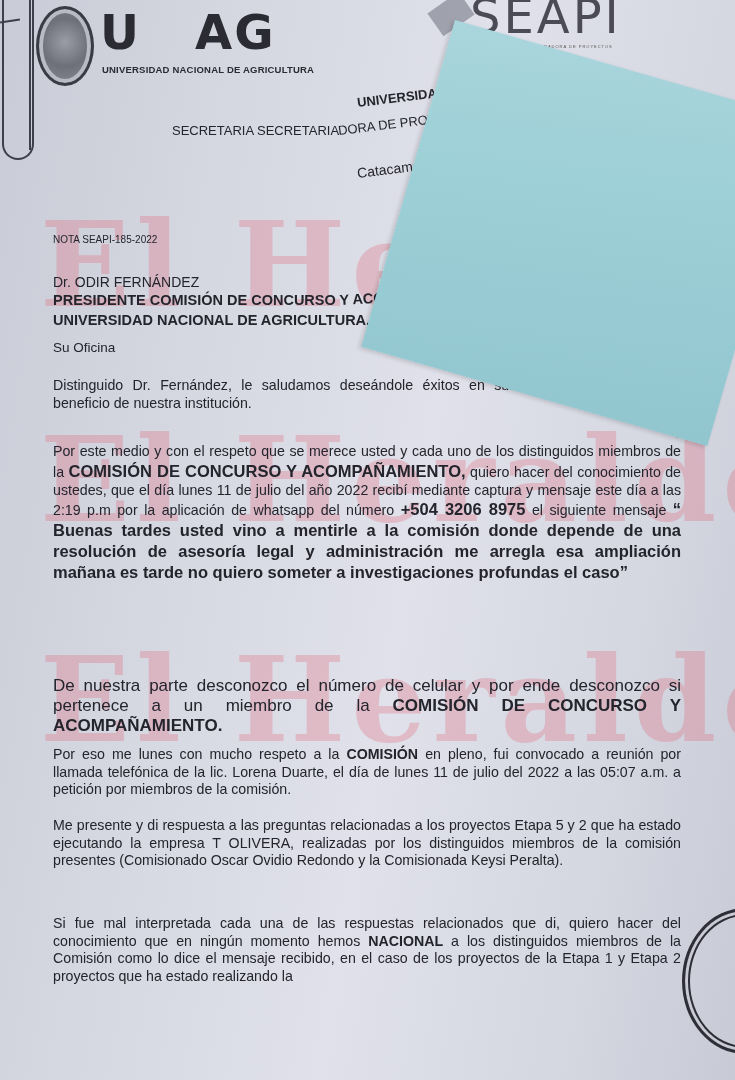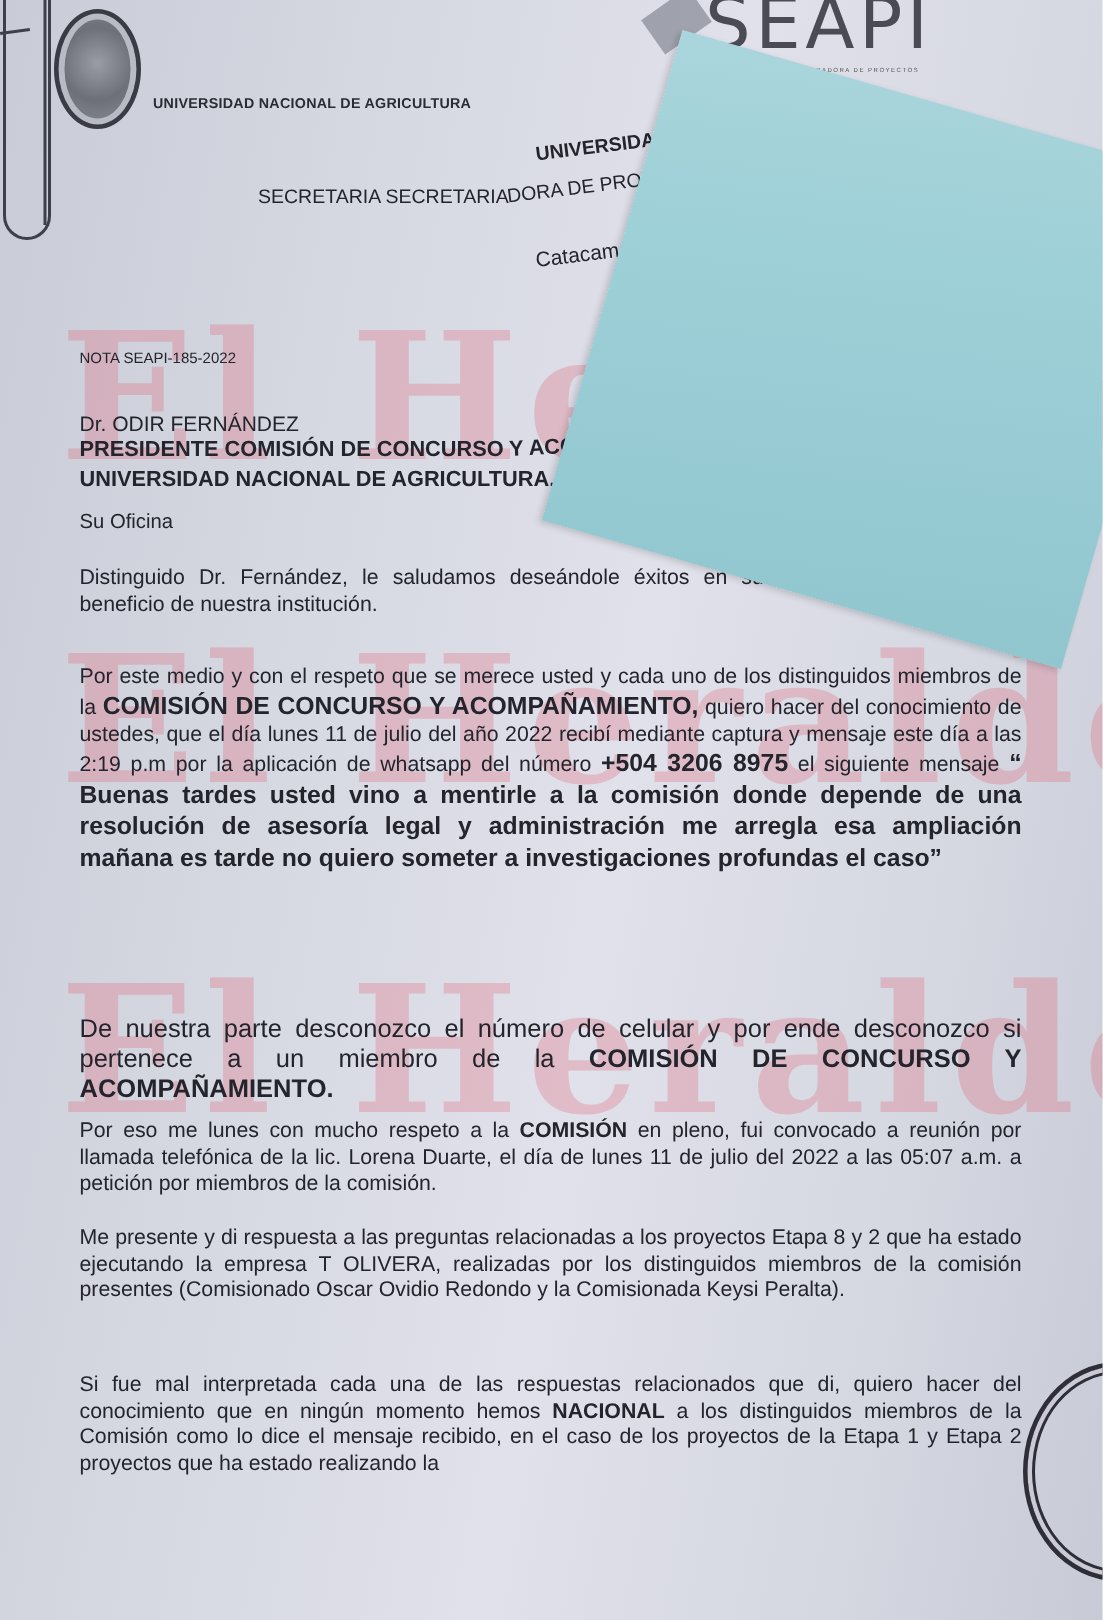--- a/index.html
+++ b/index.html
@@ -69,20 +69,21 @@
 </head>
 <body>
 
 <div class="page">
 
   <div class="clip"></div>
   <div class="clip-wire"></div>
   <div class="clip-top"></div>
 
   <div class="seal"></div>
+  <div class="unag"><span>U</span><span class="gap"></span><span>AG</span></div>
   <div class="unag-sub">UNIVERSIDAD NACIONAL DE AGRICULTURA</div>
 
   <div class="seapi-smudge"></div>
   <div class="seapi">SEAPI</div>
   <div class="seapi-sub">SECRETARIA ADMINISTRADORA DE PROYECTOS</div>
 
   <div class="hdr hdr-univ">UNIVERSIDAD NACION</div>
   <div class="hdr hdr-secr"><span>SECRETARIA SECRETARIA</span><span class="curve">DORA DE PROYECTOS D</span></div>
   <div class="hdr hdr-city">Catacamas, Olanc</div>
 
@@ -103,21 +104,21 @@
   </div>
 
   <div class="txt p3">
     <span>De nuestra parte desconozco el número de celular y por ende desconozco si pertenece a un miembro de la </span><span class="b">COMISIÓN DE CONCURSO Y ACOMPAÑAMIENTO.</span>
   </div>
 
   <div class="txt p4">
     <span>Por eso me lunes con mucho respeto a la </span><span class="b">COMISIÓN</span><span> en pleno, fui convocado a reunión por llamada telefónica de la lic. Lorena Duarte, el día de lunes 11 de julio del 2022 a las 05:07 a.m. a petición por miembros de la comisión.</span>
   </div>
 
-  <div class="txt p5">Me presente y di respuesta a las preguntas relacionadas a los proyectos Etapa 8 y 2 que ha estado ejecutando la empresa T OLIVERA, realizadas por los distinguidos miembros de la comisión presentes (Comisionado Oscar Ovidio Redondo y la Comisionada Keysi Peralta).</div>
+  <div class="txt p5">Me presente y di respuesta a las preguntas relacionadas a los proyectos Etapa 5 y 2 que ha estado ejecutando la empresa T OLIVERA, realizadas por los distinguidos miembros de la comisión presentes (Comisionado Oscar Ovidio Redondo y la Comisionada Keysi Peralta).</div>
 
   <div class="txt p6">
     <span>Si fue mal interpretada cada una de las respuestas relacionados que di, quiero hacer del conocimiento que en ningún momento hemos </span><span class="b">NACIONAL</span><span> a los distinguidos miembros de la Comisión como lo dice el mensaje recibido, en el caso de los proyectos de la Etapa 1 y Etapa 2 proyectos que ha estado realizando la</span>
   </div>
 
   <div class="stamp">
     
   </div>
 
   <div class="sticky"></div>

